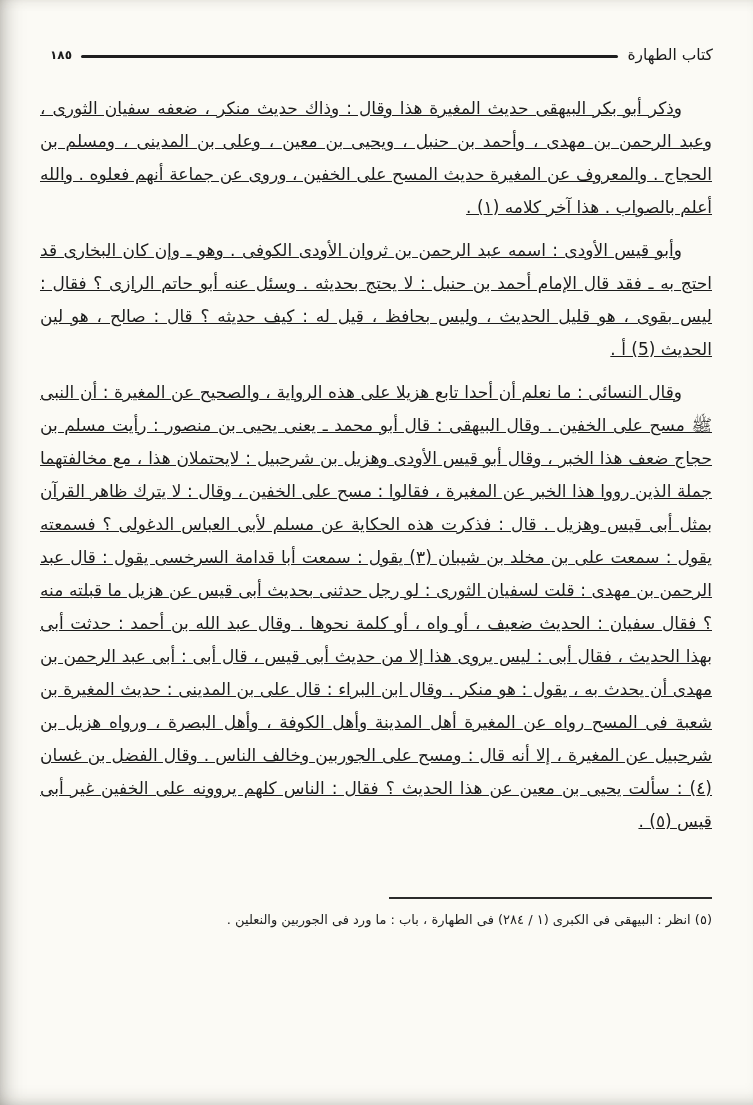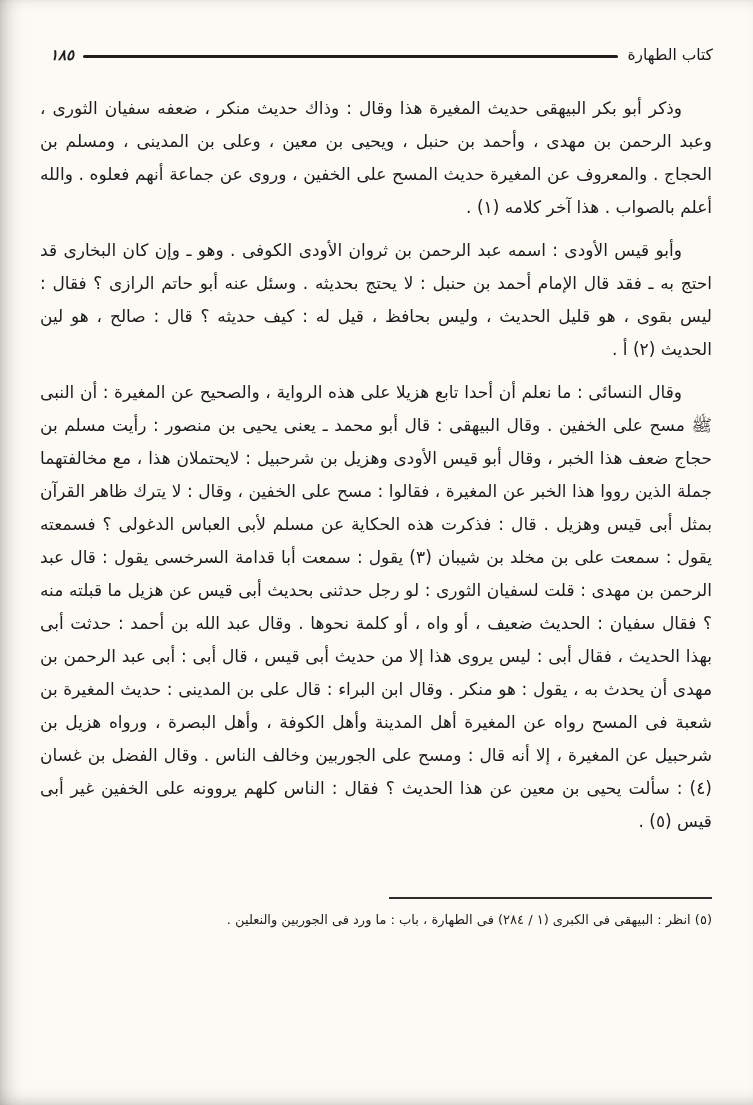--- a/index.html
+++ b/index.html
@@ -46,33 +46,33 @@
   }
   .header-rule {
     flex: 1;
     height: 3px;
     background: #1e1e1e;
     border-radius: 2px;
     margin-top: 3px;
   }
   .page-number {
     white-space: nowrap;
-    font-size: 15px;
+    font-size: 12px;
     font-weight: bold;
-    font-style: italic;
   }
 
   .body-text {
     position: relative;
     z-index: 1;
     padding: 26px 41px 0 40px;
     font-size: 17px;
     line-height: 33px;
     text-align: justify;
     text-justify: inter-word;
+    text-decoration: underline;
   }
   .para {
     margin: 0 0 10px 0;
     text-indent: 30px;
   }
 
   .footnotes {
     position: absolute;
     z-index: 2;
     top: 897px;
@@ -102,21 +102,21 @@
 <div class="page">
 
   <header class="page-header">
     <span class="chapter-title">كتاب الطهارة</span>
     <span class="header-rule"></span>
     <span class="page-number">١٨٥</span>
   </header>
 
   <main class="body-text">
     <p class="para">وذكر أبو بكر البيهقى حديث المغيرة هذا وقال : وذاك حديث منكر ، ضعفه سفيان الثورى ، وعبد الرحمن بن مهدى ، وأحمد بن حنبل ، ويحيى بن معين ، وعلى بن المدينى ، ومسلم بن الحجاج . والمعروف عن المغيرة حديث المسح على الخفين ، وروى عن جماعة أنهم فعلوه . والله أعلم بالصواب . هذا آخر كلامه (١) .</p>
-    <p class="para">وأبو قيس الأودى : اسمه عبد الرحمن بن ثروان الأودى الكوفى . وهو ـ وإن كان البخارى قد احتج به ـ فقد قال الإمام أحمد بن حنبل : لا يحتج بحديثه . وسئل عنه أبو حاتم الرازى ؟ فقال : ليس بقوى ، هو قليل الحديث ، وليس بحافظ ، قيل له : كيف حديثه ؟ قال : صالح ، هو لين الحديث (٢) أ .</p>
+    <p class="para">وأبو قيس الأودى : اسمه عبد الرحمن بن ثروان الأودى الكوفى . وهو ـ وإن كان البخارى قد احتج به ـ فقد قال الإمام أحمد بن حنبل : لا يحتج بحديثه . وسئل عنه أبو حاتم الرازى ؟ فقال : ليس بقوى ، هو قليل الحديث ، وليس بحافظ ، قيل له : كيف حديثه ؟ قال : صالح ، هو لين الحديث (5) أ .</p>
     <p class="para">وقال النسائى : ما نعلم أن أحدا تابع هزيلا على هذه الرواية ، والصحيح عن المغيرة : أن النبى ﷺ مسح على الخفين . وقال البيهقى : قال أبو محمد ـ يعنى يحيى بن منصور : رأيت مسلم بن حجاج ضعف هذا الخبر ، وقال أبو قيس الأودى وهزيل بن شرحبيل : لايحتملان هذا ، مع مخالفتهما جملة الذين رووا هذا الخبر عن المغيرة ، فقالوا : مسح على الخفين ، وقال : لا يترك ظاهر القرآن بمثل أبى قيس وهزيل . قال : فذكرت هذه الحكاية عن مسلم لأبى العباس الدغولى ؟ فسمعته يقول : سمعت على بن مخلد بن شيبان (٣) يقول : سمعت أبا قدامة السرخسى يقول : قال عبد الرحمن بن مهدى : قلت لسفيان الثورى : لو رجل حدثنى بحديث أبى قيس عن هزيل ما قبلته منه ؟ فقال سفيان : الحديث ضعيف ، أو واه ، أو كلمة نحوها . وقال عبد الله بن أحمد : حدثت أبى بهذا الحديث ، فقال أبى : ليس يروى هذا إلا من حديث أبى قيس ، قال أبى : أبى عبد الرحمن بن مهدى أن يحدث به ، يقول : هو منكر . وقال ابن البراء : قال على بن المدينى : حديث المغيرة بن شعبة فى المسح رواه عن المغيرة أهل المدينة وأهل الكوفة ، وأهل البصرة ، ورواه هزيل بن شرحبيل عن المغيرة ، إلا أنه قال : ومسح على الجوربين وخالف الناس . وقال الفضل بن غسان (٤) : سألت يحيى بن معين عن هذا الحديث ؟ فقال : الناس كلهم يروونه على الخفين غير أبى قيس (٥) .</p>
   </main>
 
   <footer class="footnotes">
     <div class="fn-rule"></div>
     <p class="fn">(٥) انظر : البيهقى فى الكبرى (١ / ٢٨٤) فى الطهارة ، باب : ما ورد فى الجوربين والنعلين .</p>
   </footer>
 
 </div>
 

